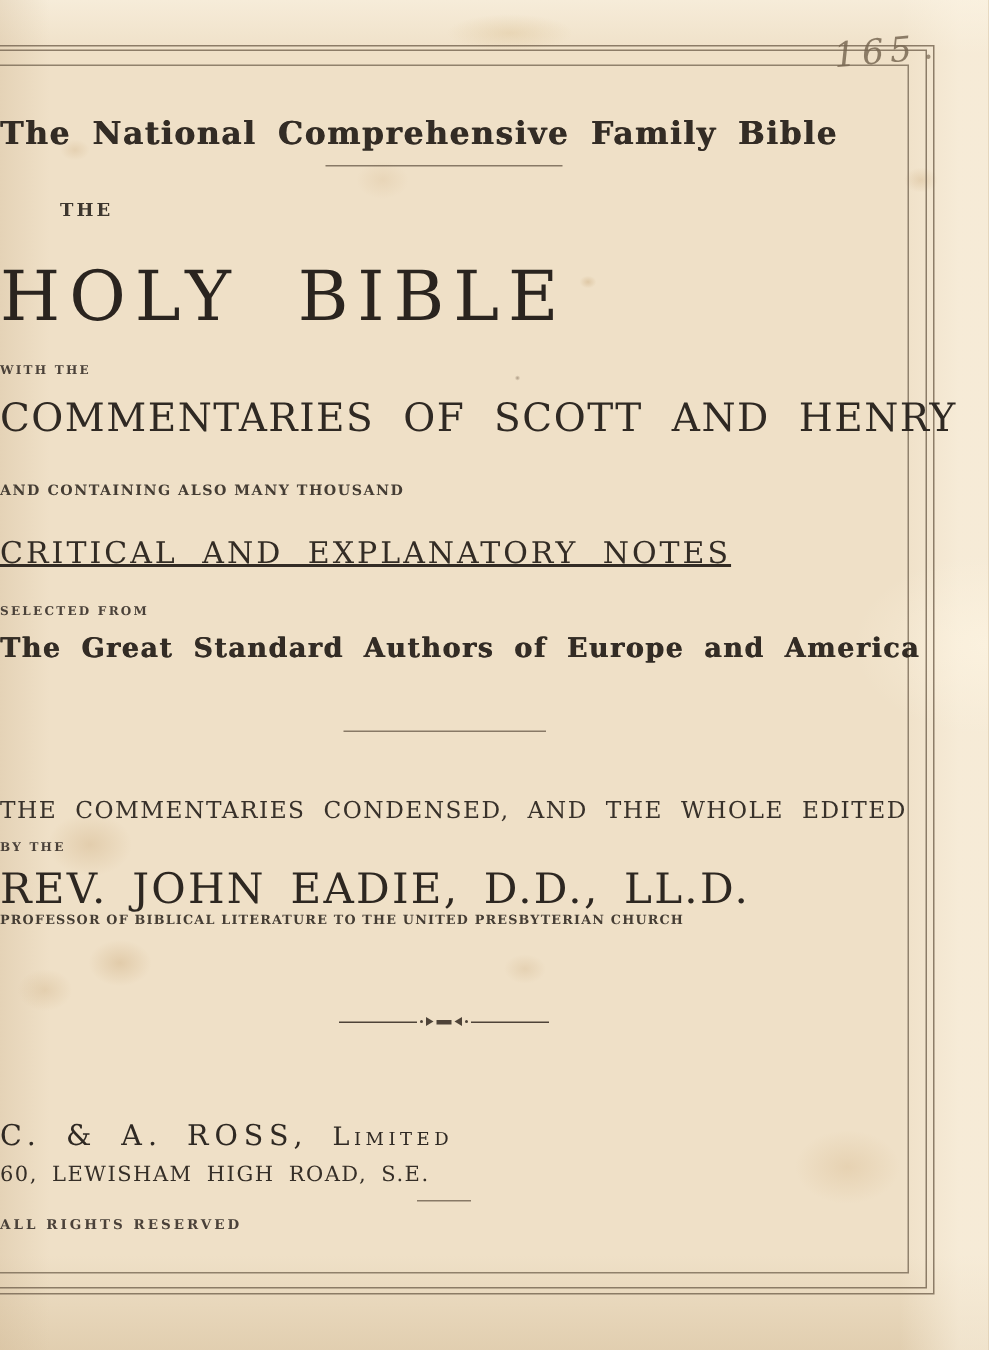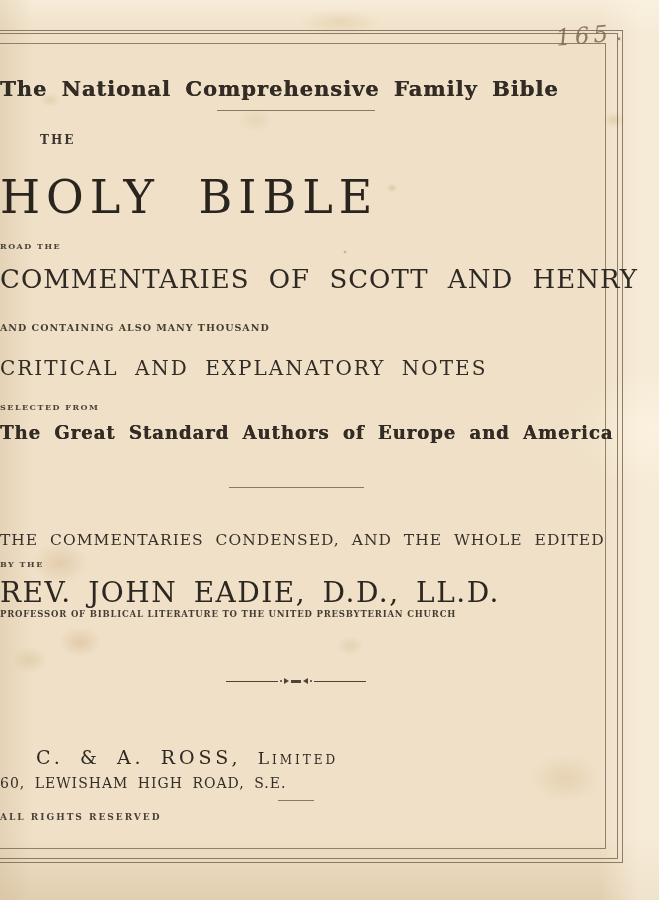--- a/index.html
+++ b/index.html
@@ -49,38 +49,38 @@
   }
   .series-title{top:76px;font-size:21px;}
   .hrule{position:absolute;height:1px;background:rgba(110,95,78,.8);}
   .rule1{top:110px;left:217px;width:158px;}
   .article{top:133px;font-size:12px;font-weight:700;letter-spacing:2px;color:#3d362e;padding-left:40px;}
   .main-title{top:170px;font-size:46px;letter-spacing:6px;word-spacing:18px;color:#2a241f;}
   .tinycaps{font-size:8px;font-weight:700;letter-spacing:1.5px;color:#4a4139;}
   .with-the{top:241px;}
   .commentaries{top:264px;font-size:26px;letter-spacing:1px;word-spacing:10px;color:#2f2923;}
   .containing{top:322px;font-size:9.5px;font-weight:700;letter-spacing:1px;color:#453d34;}
-  .notes{top:356px;font-size:20px;letter-spacing:2px;word-spacing:8px;color:#332c25;}
+  .notes{top:356px;font-size:20px;letter-spacing:2px;word-spacing:8px;color:#332c25;text-decoration:underline;}
   .selected-from{top:402px;}
   .authors{top:422px;font-size:18px;}
   .rule2{top:487px;left:229px;width:135px;}
   .edited{top:531px;font-size:15.5px;letter-spacing:1px;word-spacing:6px;color:#38312a;}
   .by-the{top:559px;}
   .editor{top:576px;font-size:28px;letter-spacing:1.5px;word-spacing:6px;color:#2d2721;}
   .editor-title{top:609px;font-size:8.5px;font-weight:700;letter-spacing:0.8px;color:#453d34;}
   
   .ornament{position:absolute;top:676px;left:0;width:100%;height:10px;
     display:flex;align-items:center;justify-content:center;gap:2px;}
   .ornament .oline{width:52px;height:1px;background:#4e4338;}
   .ornament .odot{width:2px;height:2px;border-radius:50%;background:#4e4338;}
   .ornament .otri-r{width:0;height:0;border-top:3px solid transparent;border-bottom:3px solid transparent;border-left:5px solid #4e4338;}
   .ornament .otri-l{width:0;height:0;border-top:3px solid transparent;border-bottom:3px solid transparent;border-right:5px solid #4e4338;}
   .ornament .obar{width:10px;height:3px;background:#4e4338;}
   
-  .publisher{top:746px;font-size:19px;letter-spacing:4px;word-spacing:6px;color:#2f2923;padding-left:36px;}
+  .publisher{top:746px;font-size:19px;letter-spacing:4px;word-spacing:6px;color:#2f2923;}
   .publisher .suffix{font-variant:small-caps;font-size:17px;letter-spacing:3px;}
   .address{top:775px;font-size:14px;letter-spacing:1px;word-spacing:4px;color:#352e27;}
   .rule3{top:800px;left:278px;width:36px;}
   .rights{top:812px;font-size:9px;letter-spacing:2px;}
 </style>
 </head>
 <body>
 
 <div class="page">
 
@@ -93,21 +93,21 @@
   <div class="content">
 
     <div class="line blackletter series-title">The National Comprehensive Family Bible</div>
 
     <div class="hrule rule1"></div>
 
     <div class="line article">THE</div>
 
     <div class="line main-title">HOLY BIBLE</div>
 
-    <div class="line tinycaps with-the">ROAD THE</div>
+    <div class="line tinycaps with-the">WITH THE</div>
 
     <div class="line commentaries">COMMENTARIES OF SCOTT AND HENRY</div>
 
     <div class="line containing">AND CONTAINING ALSO MANY THOUSAND</div>
 
     <div class="line notes">CRITICAL AND EXPLANATORY NOTES</div>
 
     <div class="line tinycaps selected-from">SELECTED FROM</div>
 
     <div class="line blackletter authors">The Great Standard Authors of Europe and America</div>

